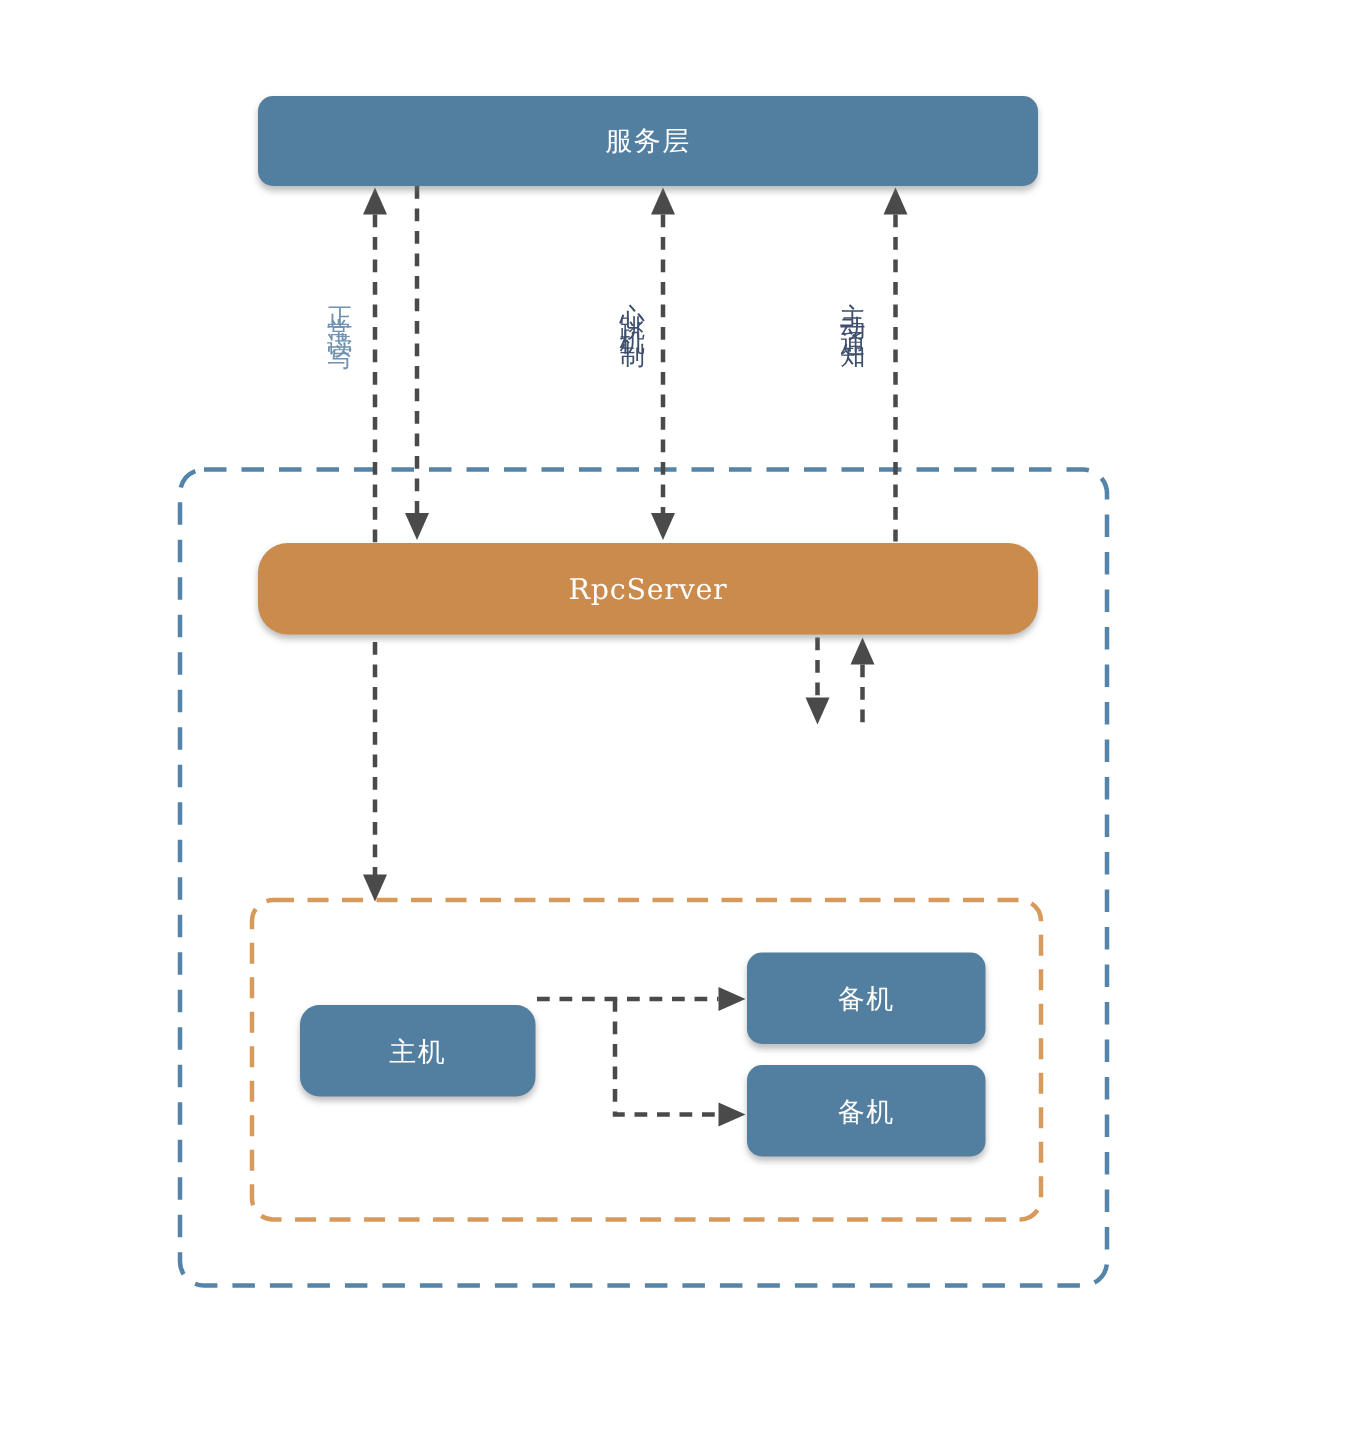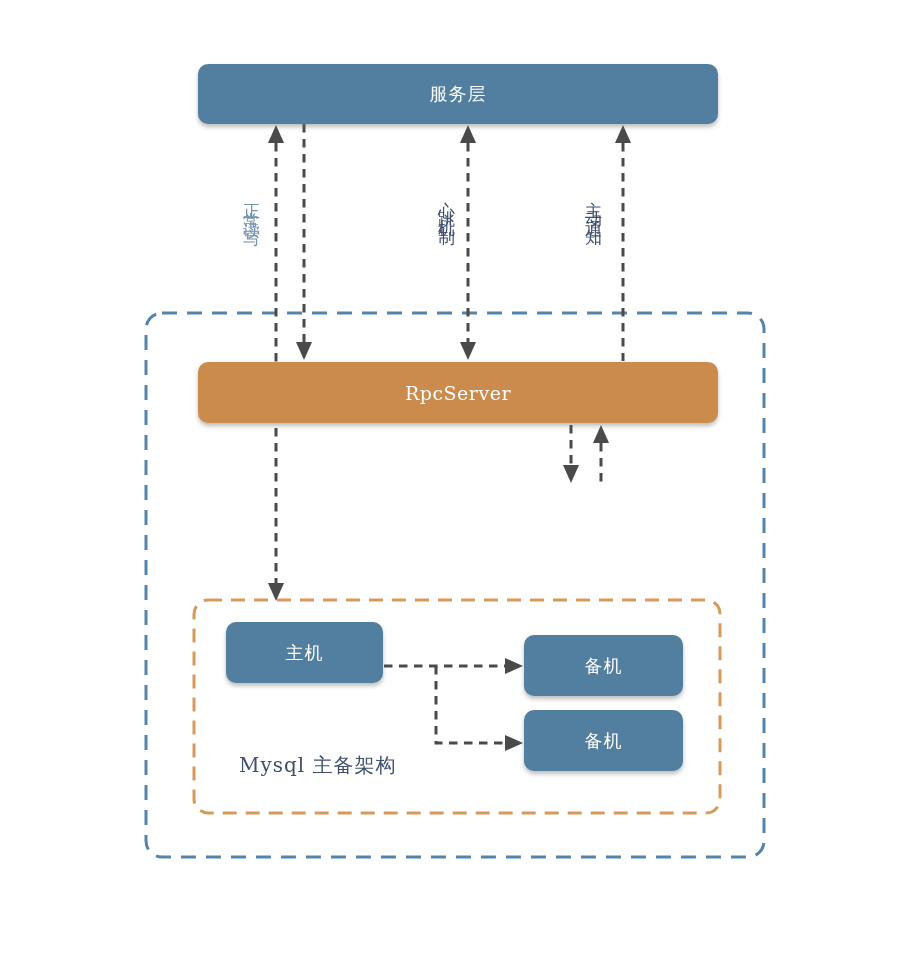--- a/index.html
+++ b/index.html
@@ -6,21 +6,20 @@
   body {
     font-family: "DejaVu Sans", "Liberation Sans", sans-serif;
     background: #ffffff;
   }
   .canvas {
     position: relative;
     width: 812px;
     height: 955px;
     background: var(--background, #ffffff);
     overflow: hidden;
-    margin-left: 26px;
   }
   .connector-layer {
     position: absolute;
     left: 0; top: 0;
     width: 900px; height: 955px;
     z-index: 1;
   }
   .container-rect {
     fill: none;
     stroke-width: 3px;
@@ -33,21 +32,21 @@
     position: absolute;
     z-index: 2;
     border-radius: 10px;
     display: flex;
     align-items: center;
     justify-content: center;
     color: var(--box-text, #fdfdfd);
     box-shadow: 0 3px 4px rgba(110,110,110,0.45);
   }
   .node.blue { background: var(--box-blue, #527ea0); }
-  .node.orange { background: var(--box-orange, #ca8b4d); }
+  .node.orange { background: var(--box-orange, #ca8b4d); border-radius: 20px; }
   .cjk-label { font-size: 18px; letter-spacing: 1px; }
   .latin-label {
     font-family: "DejaVu Serif", "Liberation Serif", serif;
     font-size: 19px;
     letter-spacing: 0.5px;
   }
   .vlabel {
     position: absolute;
     z-index: 3;
     writing-mode: vertical-rl;
@@ -106,31 +105,30 @@
 
   <div class="node blue" style="left:172px; top:64px; width:520px; height:60px;">
     <span class="cjk-label">服务层</span>
   </div>
 
   <div class="node orange" style="left:172px; top:362px; width:520px; height:61px;">
     <span class="latin-label">RpcServer</span>
   </div>
 
 
-  <div class="node blue" style="left:200px; top:622px; width:157px; height:61px;">
+  <div class="node blue" style="left:200px; top:670px; width:157px; height:61px;border-radius:13px;">
     <span class="cjk-label">主机</span>
   </div>
 
   <div class="node blue" style="left:498px; top:635px; width:159px; height:61px;">
     <span class="cjk-label">备机</span>
   </div>
 
   <div class="node blue" style="left:498px; top:710px; width:159px; height:61px;">
     <span class="cjk-label">备机</span>
   </div>
 
   <div class="vlabel light" style="left:210px; top:190px;">正常读写</div>
   <div class="vlabel dark" style="left:405px; top:188px;">心跳机制</div>
   <div class="vlabel dark" style="left:552px; top:188px;">主动通知</div>
 
-  <div class="group-label" style="left:213px; top:752px;">Mysql 主备架构</div>
 
 </div>
 
 </body></html>

